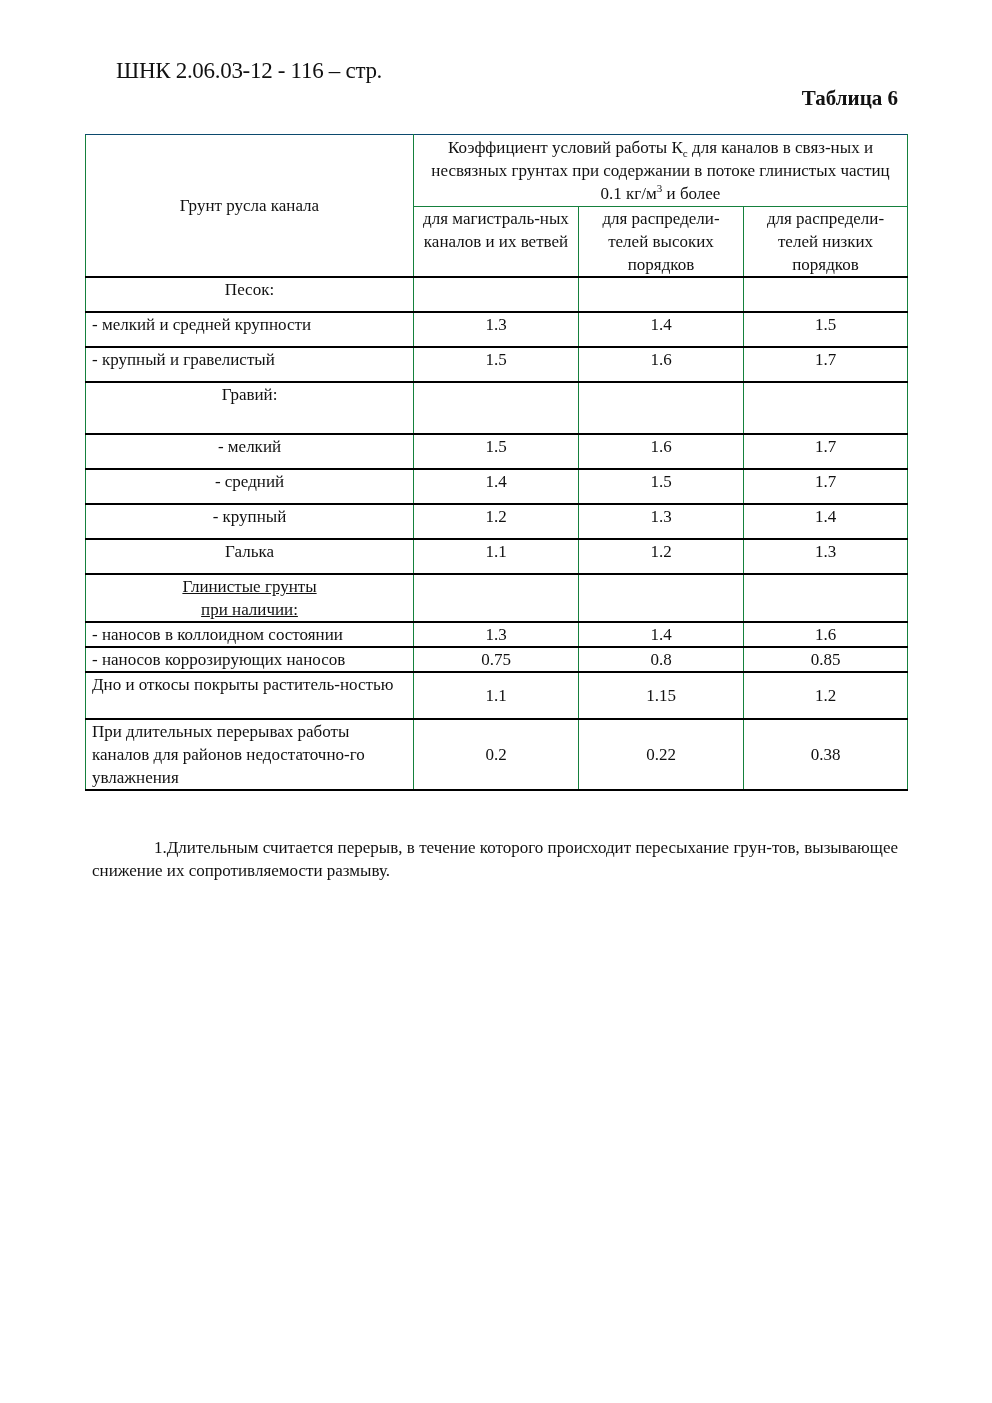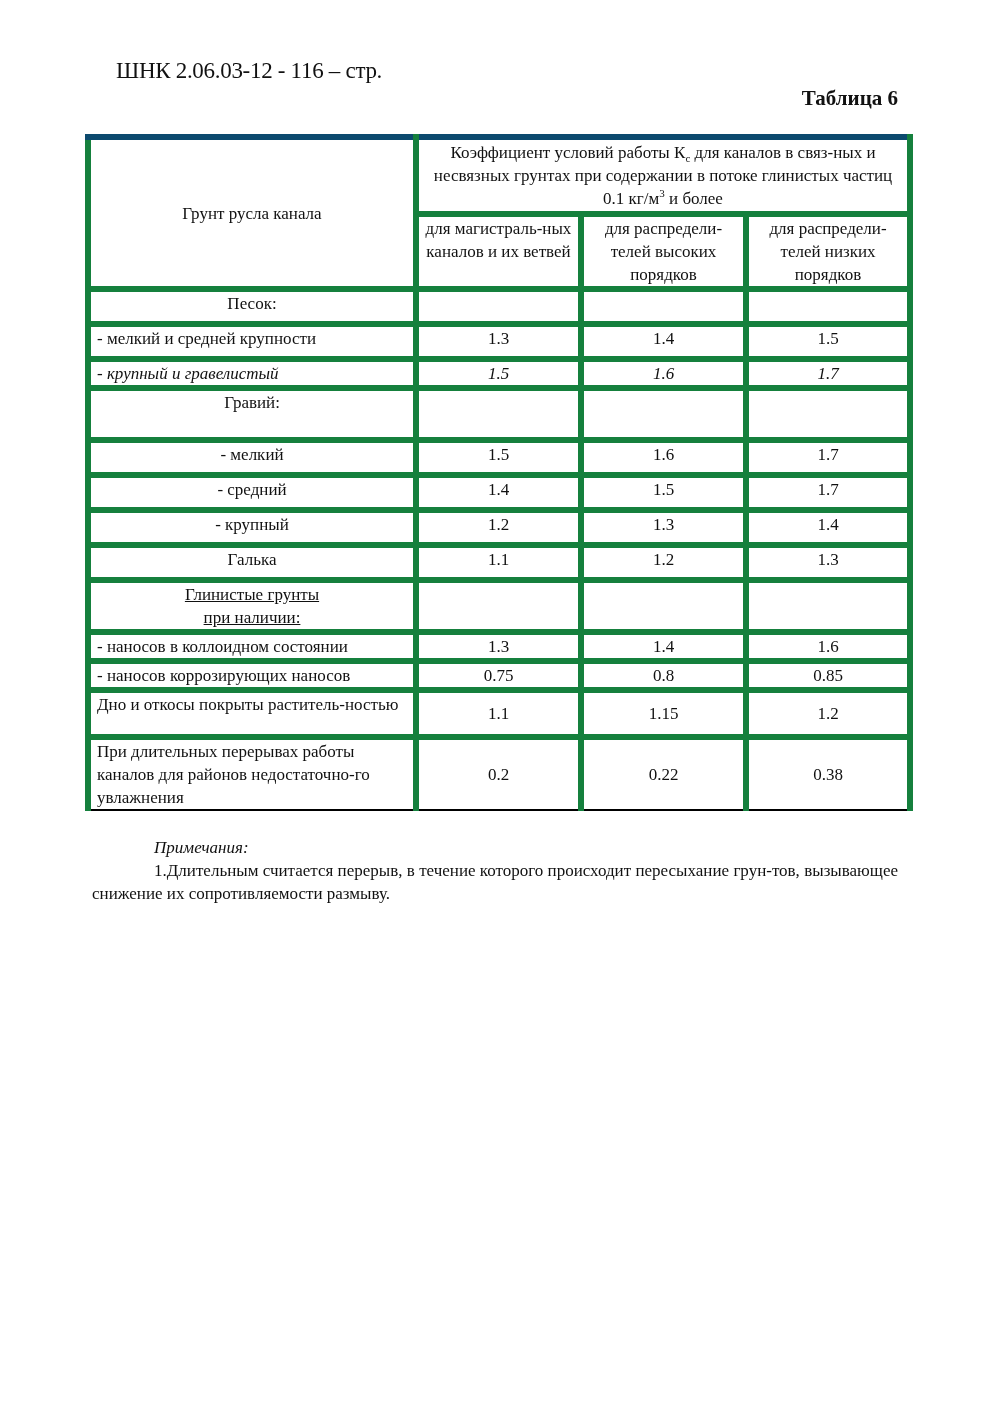--- a/index.html
+++ b/index.html
@@ -14,25 +14,25 @@
   .table-caption {
     position: absolute; right: 94px; top: 86px;
     font-size: 21px; font-weight: bold;
   }
   table.main {
     position: absolute; left: 85px; top: 134px; width: 822px;
     border-collapse: collapse; table-layout: fixed;
     font-size: 17px; line-height: 23px;
   }
   table.main td {
-    border: 6px solid #15803d; padding: 0 6px; vertical-align: top;
+    border: 1px solid #15803d; padding: 0 6px; vertical-align: top;
   }
   table.main td.num { text-align: center; }
   table.main td.c { text-align: center; }
-  table.main tr.hdr-row td { border-top: 6px solid #0c4a6e; }
+  table.main tr.hdr-row td { border-top: 1px solid #0c4a6e; }
   table.main tr.thick td { border-top: 2px solid #000; }
   table.main tr.last td { border-bottom: 2px solid #000; }
   td.vmid { vertical-align: middle !important; }
   .sup { font-size: 11px; vertical-align: super; line-height: 0; }
   .sub { font-size: 11px; vertical-align: sub; line-height: 0; }
   .notes {
     position: absolute; left: 92px; top: 836px; width: 806px;
     font-size: 17px; line-height: 23px;
   }
   .notes .title { font-style: italic; padding-left: 62px; }
@@ -69,21 +69,21 @@
         <td class="num"></td>
         <td class="num"></td>
         <td class="num"></td>
       </tr>
       <tr class="thick" style="height: 35px;">
         <td>- мелкий и средней крупности</td>
         <td class="num">1.3</td>
         <td class="num">1.4</td>
         <td class="num">1.5</td>
       </tr>
-      <tr class="thick" style="height: 25px; font-style: italic;">
+      <tr class="thick" style="height: 35px;">
         <td>- крупный и гравелистый</td>
         <td class="num">1.5</td>
         <td class="num">1.6</td>
         <td class="num">1.7</td>
       </tr>
       <tr class="thick" style="height: 52px;">
         <td class="c">Гравий:</td>
         <td class="num"></td>
         <td class="num"></td>
         <td class="num"></td>
@@ -140,15 +140,14 @@
       <tr class="thick last" style="height: 70px;">
         <td>При длительных перерывах работы каналов для районов недостаточно-го увлажнения</td>
         <td class="num vmid">0.2</td>
         <td class="num vmid">0.22</td>
         <td class="num vmid">0.38</td>
       </tr>
     </tbody>
 </table>
 
 <div class="notes">
-  <div class="title">Примечания:</div>
   <p>1.Длительным считается перерыв, в течение которого происходит пересыхание грун-тов, вызывающее снижение их сопротивляемости размыву.</p>
 </div>
 
 </body></html>

